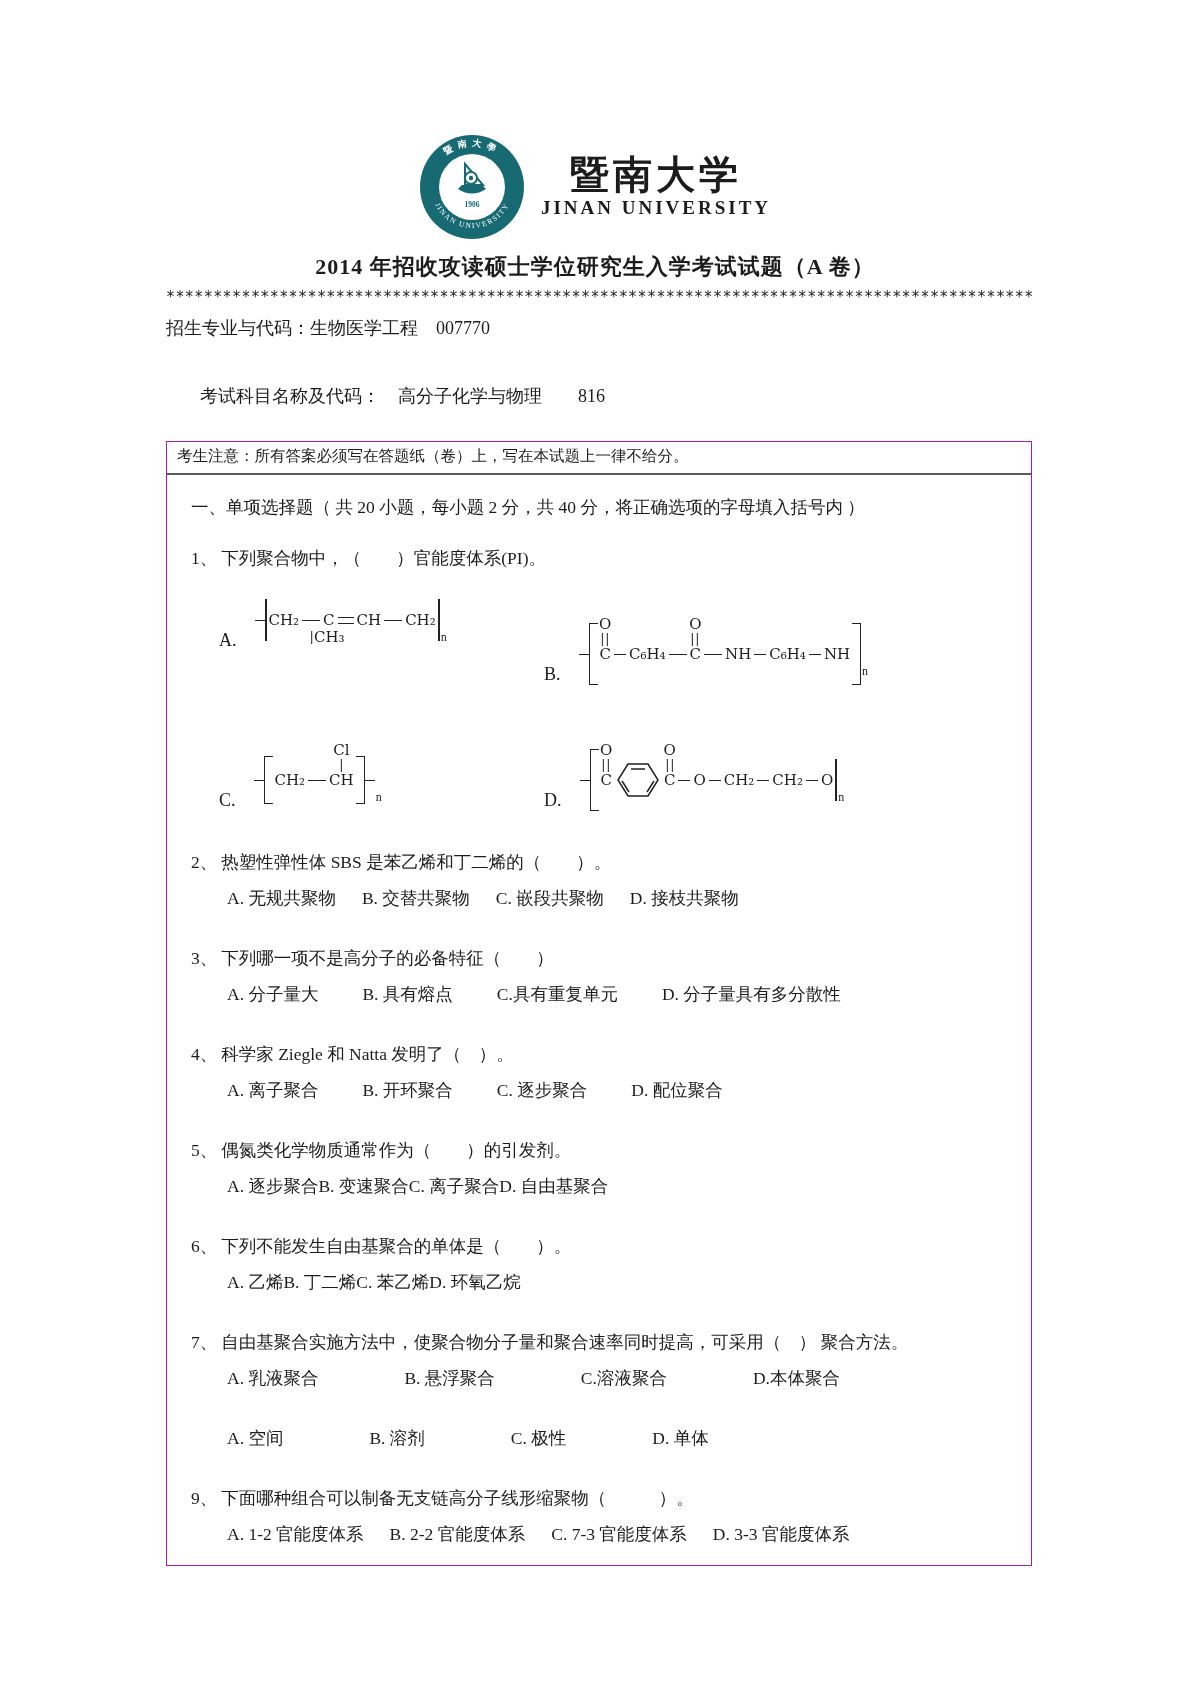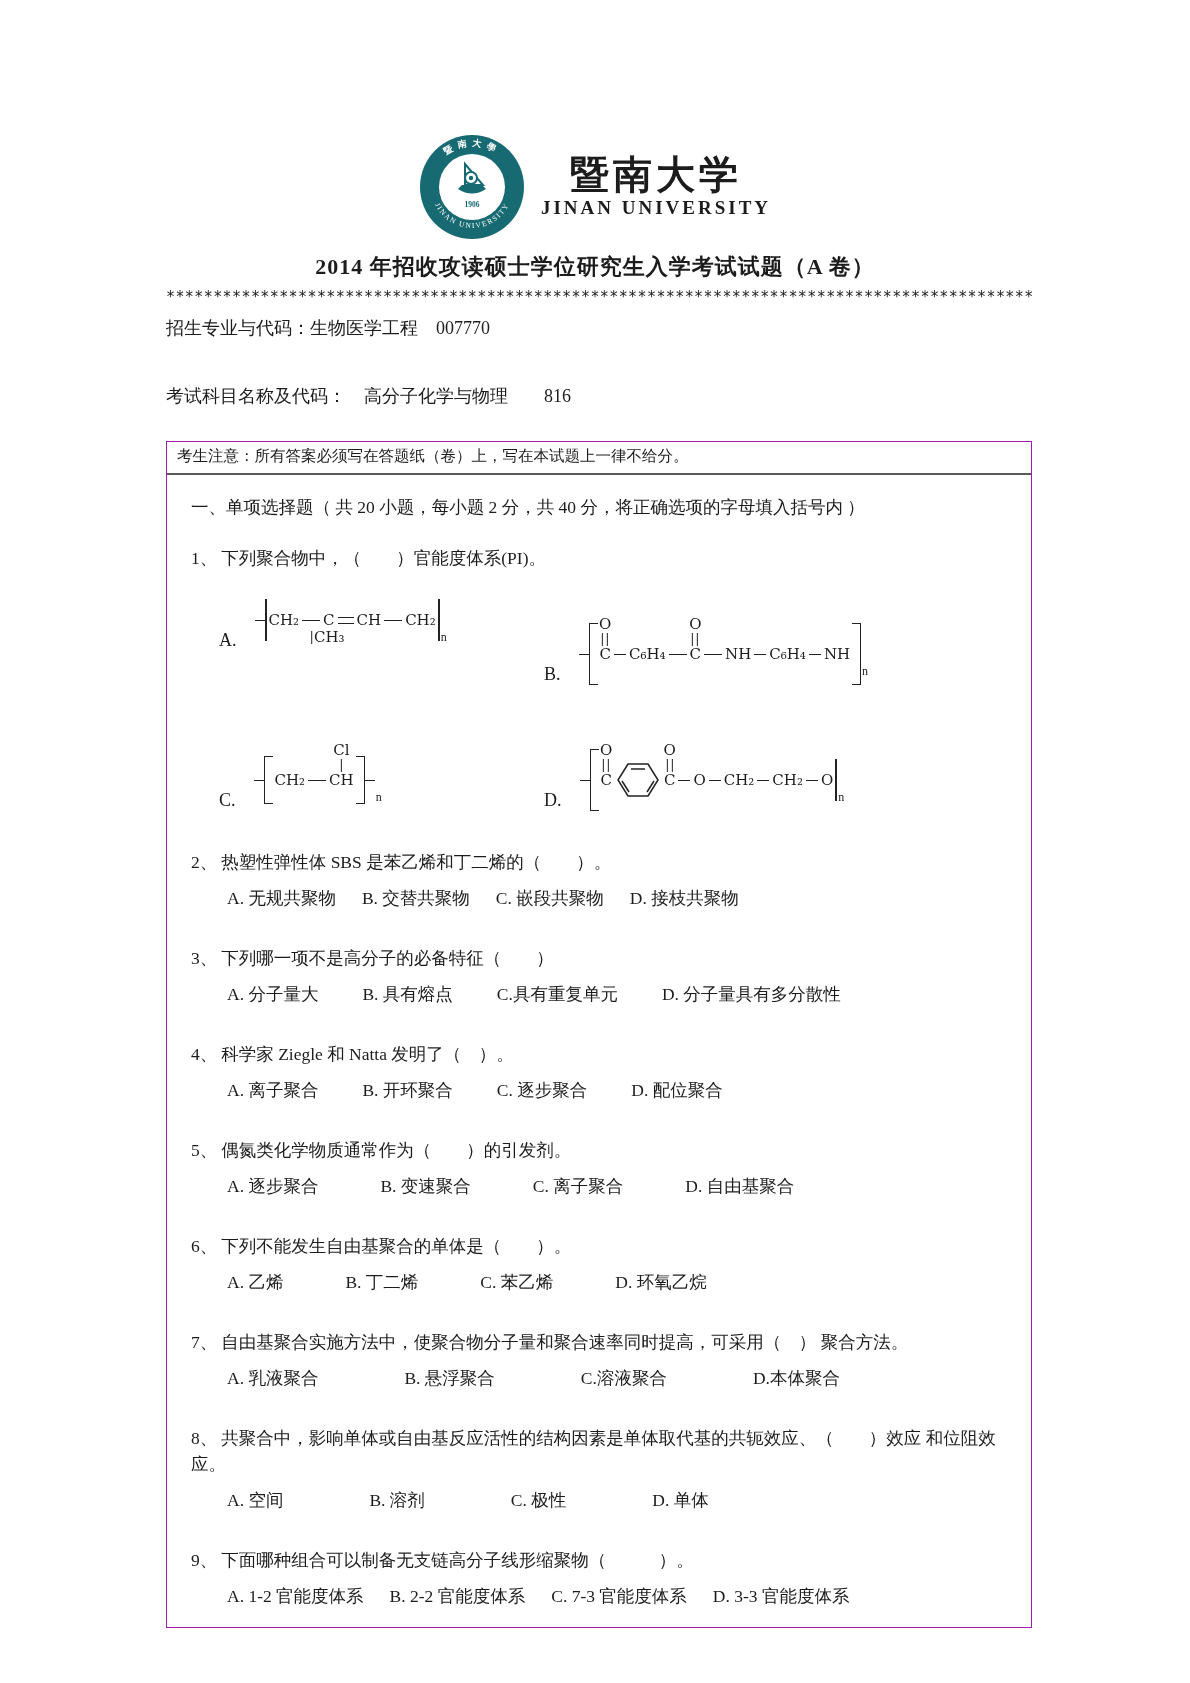--- a/index.html
+++ b/index.html
@@ -10,30 +10,30 @@
   }
   .logo-row { display:flex; justify-content:center; align-items:center; gap:16px; padding-top:134px; }
   .logo-text { text-align:center; }
   .logo-cn { font-size:39px; font-weight:bold; letter-spacing:4px; line-height:1.05; }
   .logo-en { font-size:19px; font-weight:bold; letter-spacing:3px; margin-top:2px; }
   .title { text-align:center; font-size:22px; font-weight:bold; margin-top:12px; letter-spacing:1px; }
   .content { width:866px; margin-left:166px; }
   .stars { font-family:"DejaVu Sans Mono",monospace; font-size:15px; letter-spacing:0.4px;
            white-space:nowrap; overflow:hidden; margin-top:6px; }
   .major-line { font-size:18px; margin-top:10px; }
-  .subject-line { font-size:18px; margin-top:44px; margin-bottom:8px; }
+  .subject-line { font-size:18px; margin-top:44px; margin-bottom:8px;margin-left:34px; }
   .qbox { border:1px solid #a21caf;margin-top:33px; }
   .notice { font-size:15.5px; padding:4px 10px 6px 10px; border-bottom:2px solid #5a5a5a; }
   .qbody { padding:20px 4px 10px 24px; }
   .section-heading { font-size:17.5px; margin-bottom:26px; }
   .q-line { font-size:17.5px; line-height:26px; margin-bottom:10px; }
   .q-num { margin-right:4px; }
   .question { margin-bottom:34px; }
   .opt-line { display:flex; padding-left:36px; font-size:17.5px; line-height:26px; white-space:nowrap; }
-  .g1 { gap:26px; } .g2 { gap:44px; } .g3 { gap:62px; } .g4 { gap:86px; }
+  .g1 { gap:26px; } .g2 { gap:44px; } .g3 { } .g4 { gap:86px; }
 
   
   .struct-grid { display:grid; grid-template-columns:325px 1fr; row-gap:30px;
                  margin:18px 0 38px 28px; }
   .s-cell { display:flex; align-items:center; }
   .s-label { font-size:18px; margin-right:18px; align-self:flex-end; }
   .struct { display:flex; align-items:center; position:relative; }
   .atom { font-family:"DejaVu Serif",serif; font-size:15px; padding:0 2px; white-space:nowrap; }
   .bond { width:18px; border-top:1.5px solid #222; margin:0 1px; }
   .bond.short { width:12px; }
@@ -276,21 +276,20 @@
           <div class="q-line"><span class="q-num">7、</span><span>自由基聚合实施方法中，使聚合物分子量和聚合速率同时提高，可采用（　） 聚合方法。</span></div>
           <div class="opt-line g4">
             <span>A. 乳液聚合</span>
             <span>B. 悬浮聚合</span>
             <span>C.溶液聚合</span>
             <span>D.本体聚合</span>
           </div>
         </div>
 
         <div class="question">
-          <div class="q-line"><span class="q-num">8、</span><span>共聚合中，影响单体或自由基反应活性的结构因素是单体取代基的共轭效应、（　　）效应 和位阻效应。</span></div>
           <div class="opt-line g4">
             <span>A. 空间</span>
             <span>B. 溶剂</span>
             <span>C. 极性</span>
             <span>D. 单体</span>
           </div>
         </div>
 
         <div class="question" style="margin-bottom:8px;">
           <div class="q-line"><span class="q-num">9、</span><span>下面哪种组合可以制备无支链高分子线形缩聚物（　　　）。</span></div>

